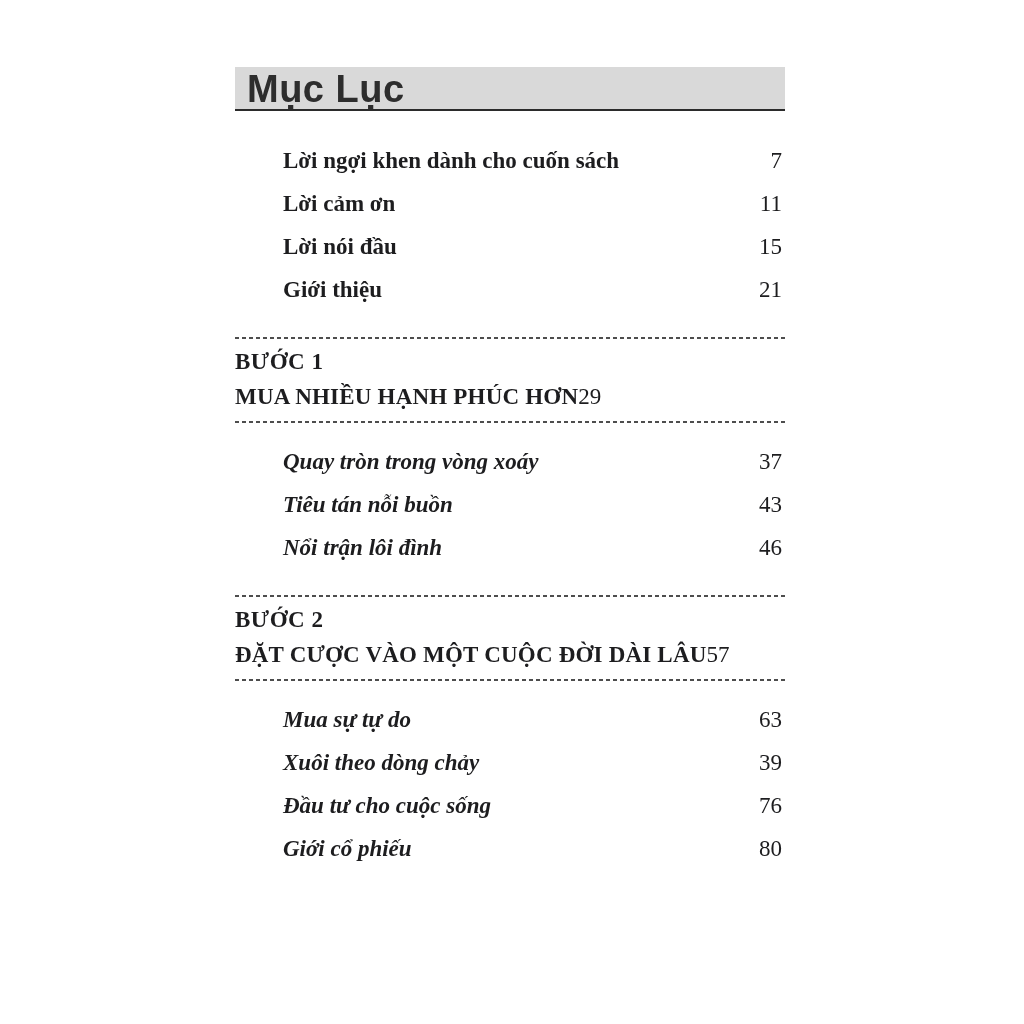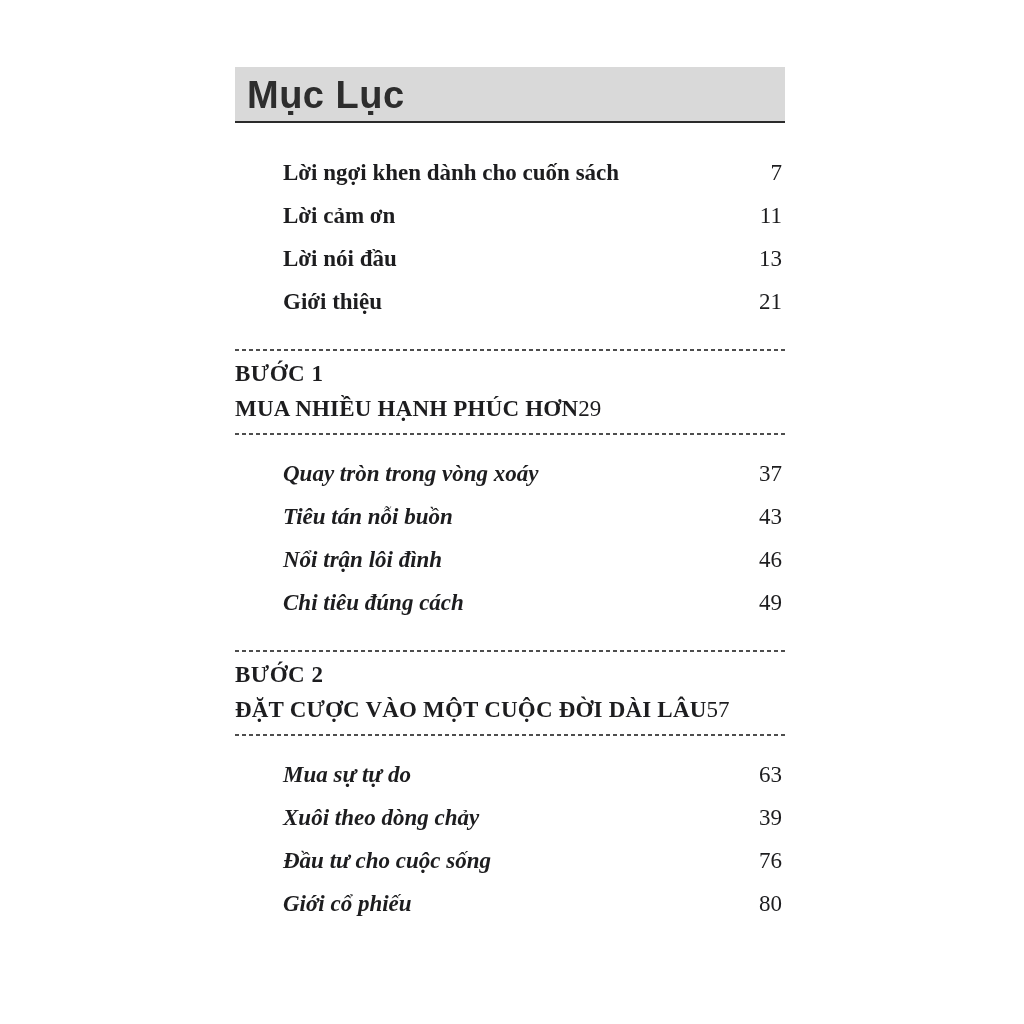--- a/index.html
+++ b/index.html
@@ -12,21 +12,21 @@
     color: #1d1d1f;
     overflow: hidden;
   }
   .page {
     position: absolute;
     left: 235px;
     top: 67px;
     width: 550px;
   }
   .toc-header {
-    height: 56px;
+    height: 44px;
     background: #d9d9d9;
     border-bottom: 2px solid #2b2b2b;
     display: flex;
     align-items: center;
     padding-left: 12px;
     box-sizing: border-box;
   }
   .toc-header .title {
     font-family: "Liberation Sans", sans-serif;
     font-size: 38px;
@@ -104,21 +104,21 @@
     <div class="row indent">
       <span class="entry-label">Lời ngợi khen dành cho cuốn sách</span>
       <span class="page-num">7</span>
     </div>
     <div class="row indent">
       <span class="entry-label">Lời cảm ơn</span>
       <span class="page-num">11</span>
     </div>
     <div class="row indent">
       <span class="entry-label">Lời nói đầu</span>
-      <span class="page-num">13</span>
+      <span class="page-num">15</span>
     </div>
     <div class="row indent">
       <span class="entry-label">Giới thiệu</span>
       <span class="page-num">21</span>
     </div>
   </div>
 
   <div class="section">
     <div class="divider d1"></div>
     <div class="step-label">BƯỚC 1</div>
@@ -132,24 +132,20 @@
         <span class="chapter-label">Quay tròn trong vòng xoáy</span>
         <span class="page-num">37</span>
       </div>
       <div class="row indent">
         <span class="chapter-label">Tiêu tán nỗi buồn</span>
         <span class="page-num">43</span>
       </div>
       <div class="row indent">
         <span class="chapter-label">Nổi trận lôi đình</span>
         <span class="page-num">46</span>
-      </div>
-      <div class="row indent">
-        <span class="chapter-label">Chi tiêu đúng cách</span>
-        <span class="page-num">49</span>
       </div>
     </div>
   </div>
 
   <div class="section">
     <div class="divider sect2-gap"></div>
     <div class="step-label">BƯỚC 2</div>
     <div class="step-title-row">
       <span class="step-title">ĐẶT CƯỢC VÀO MỘT CUỘC ĐỜI DÀI LÂU</span>
       <span class="page-num">57</span>

